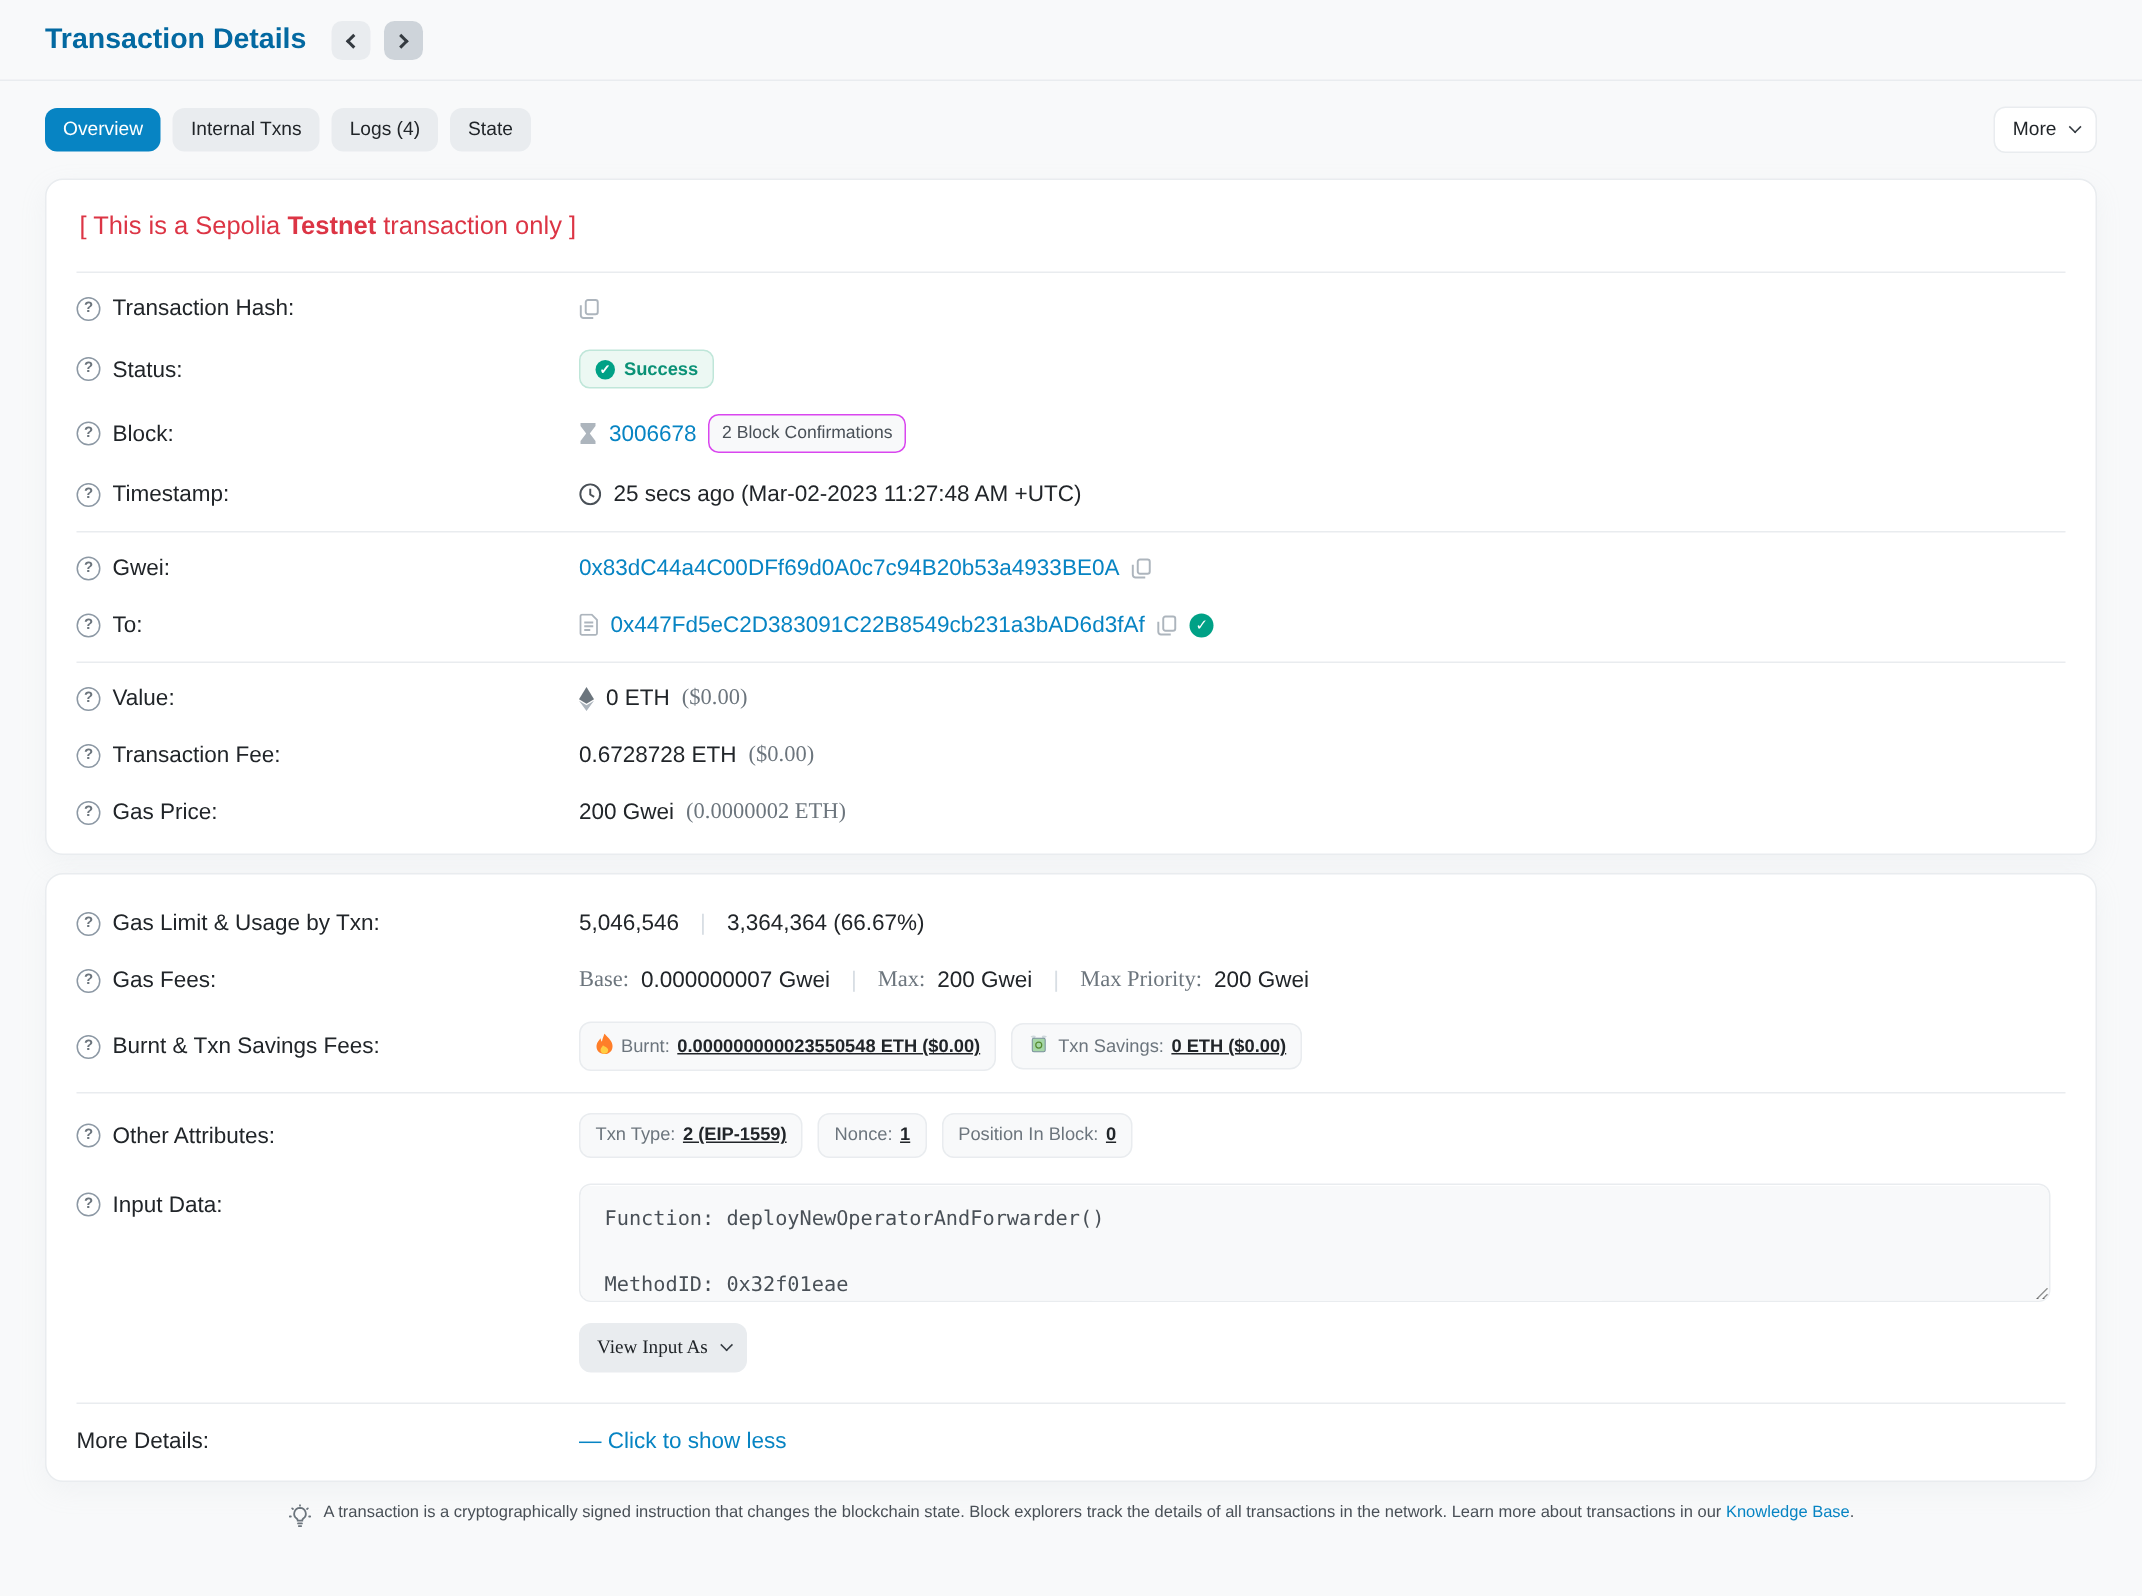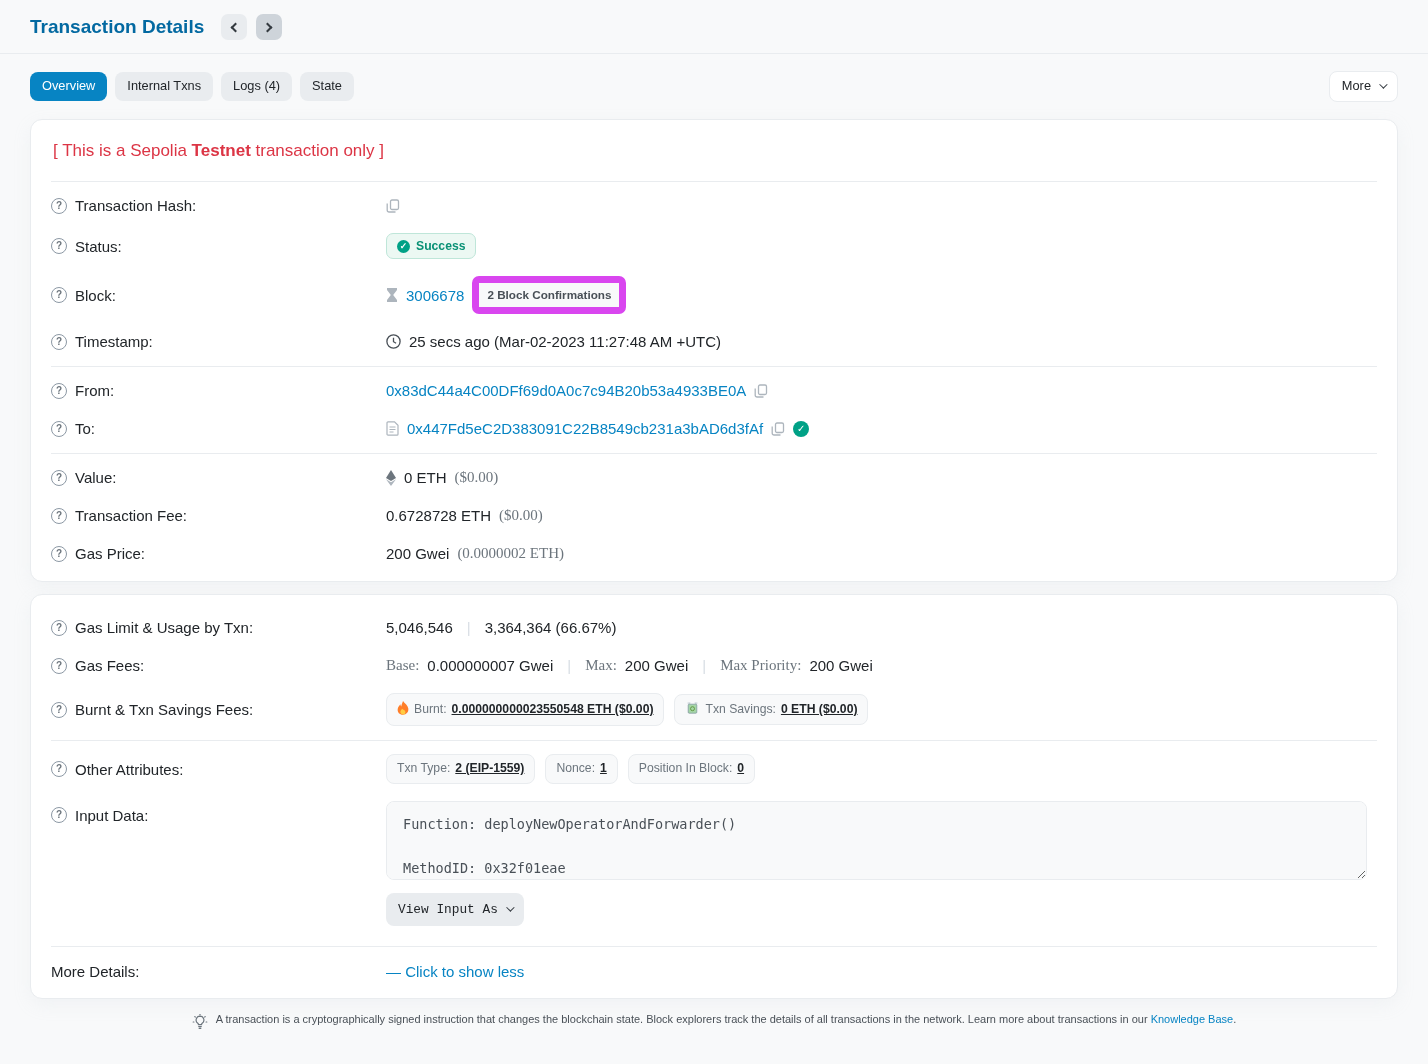--- a/index.html
+++ b/index.html
@@ -75,39 +75,39 @@
     background: #ecf8f3; border: 1px solid #bfe6d9; border-radius: 7px;
     padding: 5px 10px; font-size: 12.2px; font-weight: 600; color: #0a9176;
   }
   .check-circle {
     display: inline-flex; align-items: center; justify-content: center;
     border-radius: 50%; background: #00a186; color: #fff;
   }
   .check-circle.sm { width: 13px; height: 13px; font-size: 9px; }
   .check-circle.md { width: 16px; height: 16px; font-size: 10px; }
   .confirm-badge {
-    background: #f8f9fa; border: 7px solid #d946ef; border-radius: 7px;
-    padding: 6px 8px; font-size: 11.7px; font-weight: 700; color: #495057; line-height: 1;
+    background: #f8f9fa; border: 1px solid #d946ef; border-radius: 7px;
+    padding: 6px 8px; font-size: 11.7px; font-weight: 400; color: #495057; line-height: 1;
   }
   .pill {
     display: inline-flex; align-items: center; gap: 5px;
     background: #f8f9fa; border: 1px solid #e9ecef; border-radius: 8px;
     padding: 7px 10px; font-size: 12.2px; color: #6c757d; line-height: 1.1;
   }
   .pill b { color: #212529; font-weight: 700; text-decoration: underline; }
   .input-data {
     width: 981px; max-width: 100%; height: 79px;
     background: #f8f9fa; border: 1px solid #e9ecef; border-radius: 8px;
     padding: 12px 16px; color: #495057;
     font-family: "DejaVu Sans Mono", monospace; font-size: 13.5px; line-height: 1.62;
     resize: vertical;
   }
   .view-input-btn {
     margin-top: 10px; background: #e9ecef; border: none; border-radius: 8px;
-    font-family: Liberation Mono, monospace; font-size: 12.8px; font-weight: 500; color: #212529;
+    font-family: Liberation Serif, serif; font-size: 12.8px; font-weight: 500; color: #212529;
     padding: 9px 12px; cursor: pointer; display: inline-flex; align-items: center; gap: 8px;
   }
   .page-footer {
     display: flex; align-items: flex-start; gap: 8px;
     padding: 14px 0 22px; font-size: 11px; color: #495057; justify-content: center;
   }
   .page-footer svg { margin-top: 1px; flex: none; }
   .eth-icon, .doc-icon, .hourglass-icon, .clock-icon { flex: none; display: inline-flex; }
 </style>
 </head>
@@ -202,21 +202,21 @@
         </span>
         <span>25 secs ago (Mar-02-2023 11:27:48 AM +UTC)</span>
       </div>
     </div>
 
     <hr class="divider">
 
     <div class="row">
       <div class="row-label">
         <span class="q-icon">?</span>
-        <span>From:</span>
+        <span>Gwei:</span>
       </div>
       <div class="row-value">
         <a class="link">0x83dC44a4C00DFf69d0A0c7c94B20b53a4933BE0A</a>
         <button class="icon-btn">
           <svg width="14" height="14" viewBox="0 0 14 14" fill="none" stroke="#adb5bd" stroke-width="1.3">
               <rect x="4.5" y="1" width="8" height="9.5" rx="1.5"></rect>
               <path d="M9.5 13H3A1.8 1.8 0 0 1 1.2 11.2V4.5"></path>
             </svg>
         </button>
       </div>

